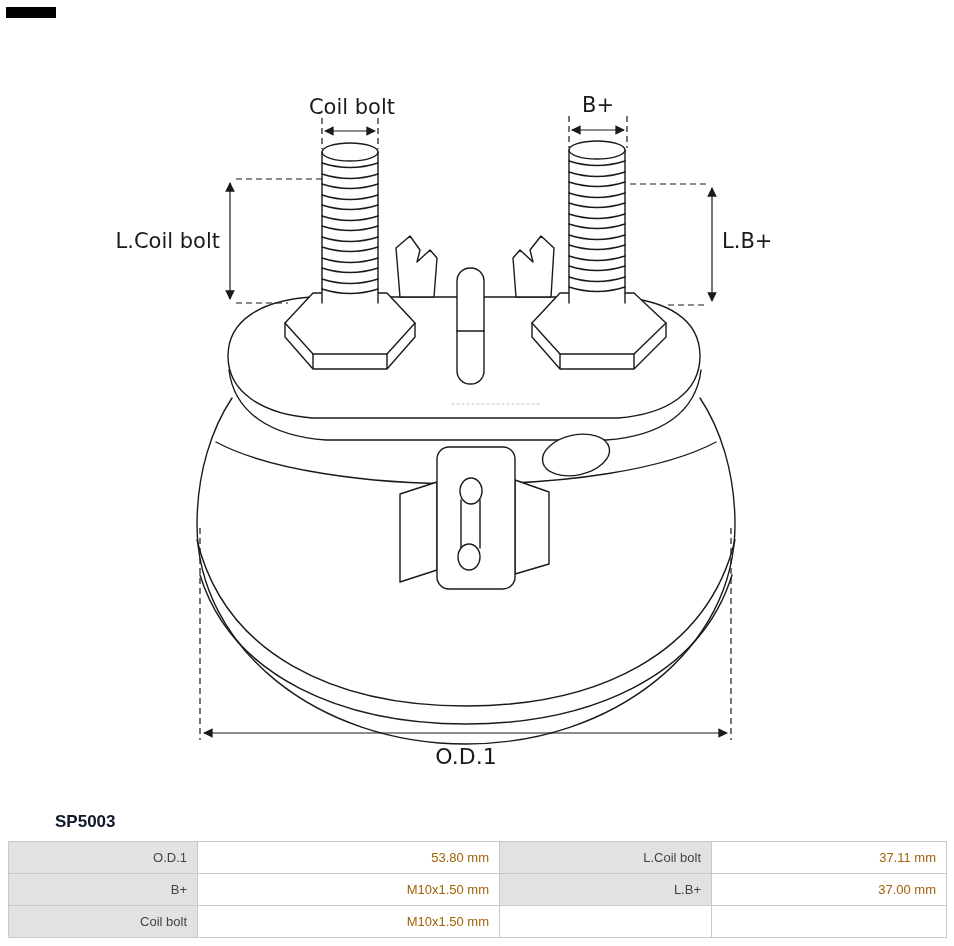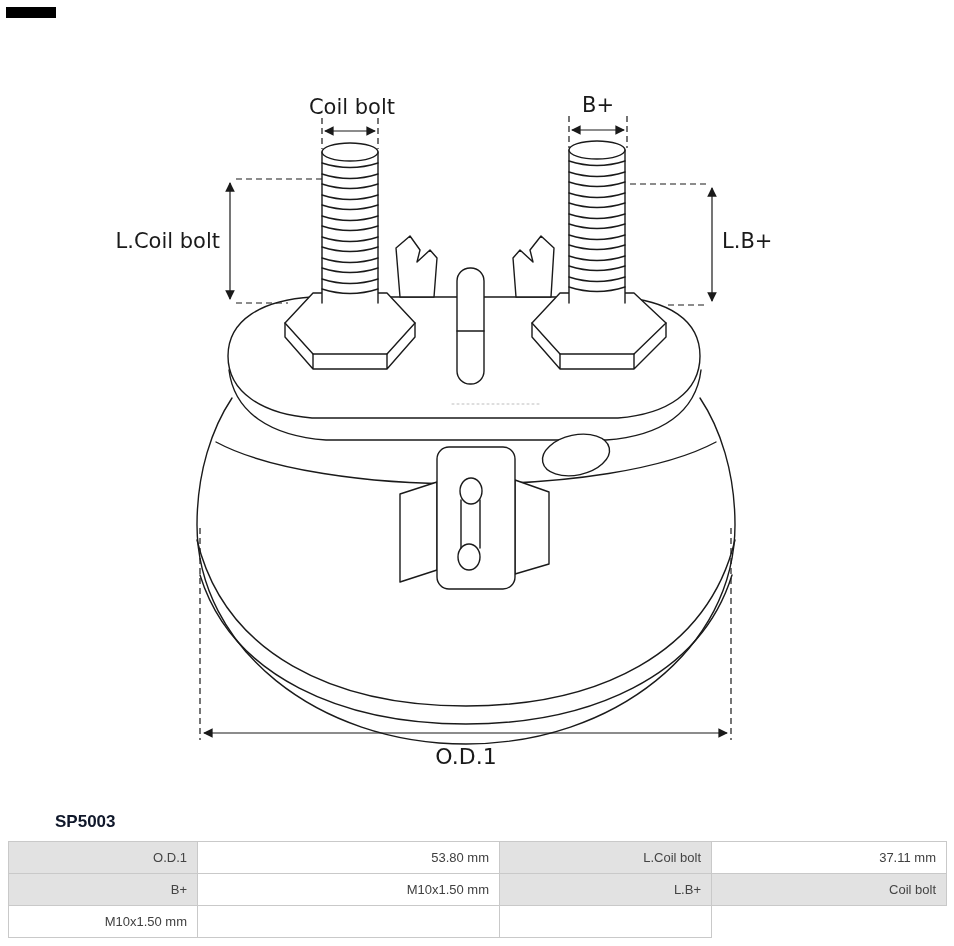--- a/index.html
+++ b/index.html
@@ -34,21 +34,21 @@
     border-left: 1px solid #c9c9c9;
     background: #ffffff;
   }
   .cell {
     height: 32px;
     box-sizing: border-box;
     border-right: 1px solid #c9c9c9;
     border-bottom: 1px solid #c9c9c9;
     display: flex; align-items: center; justify-content: flex-end;
     padding: 0 10px;
-    font-size: 13px; color: #404040;
+    font-size: 13px; color: #a16207;
   }
   .cell.label { background: #e2e2e2; color: #444444; }
   .cell.value { background: #ffffff; }
 </style>
 </head>
 <body>
 
 <div class="logo-bar"></div>
 
 <div class="diagram-wrap">
@@ -133,18 +133,19 @@
 
 <div class="spec-table">
   <div class="cell label">O.D.1</div>
   <div class="cell value">53.80 mm</div>
   <div class="cell label">L.Coil bolt</div>
   <div class="cell value">37.11 mm</div>
 
   <div class="cell label">B+</div>
   <div class="cell value">M10x1.50 mm</div>
   <div class="cell label">L.B+</div>
+  <div class="cell value">37.00 mm</div>
 
   <div class="cell label">Coil bolt</div>
   <div class="cell value">M10x1.50 mm</div>
   <div class="cell value"></div>
   <div class="cell value"></div>
 </div>
 
 </body></html>

